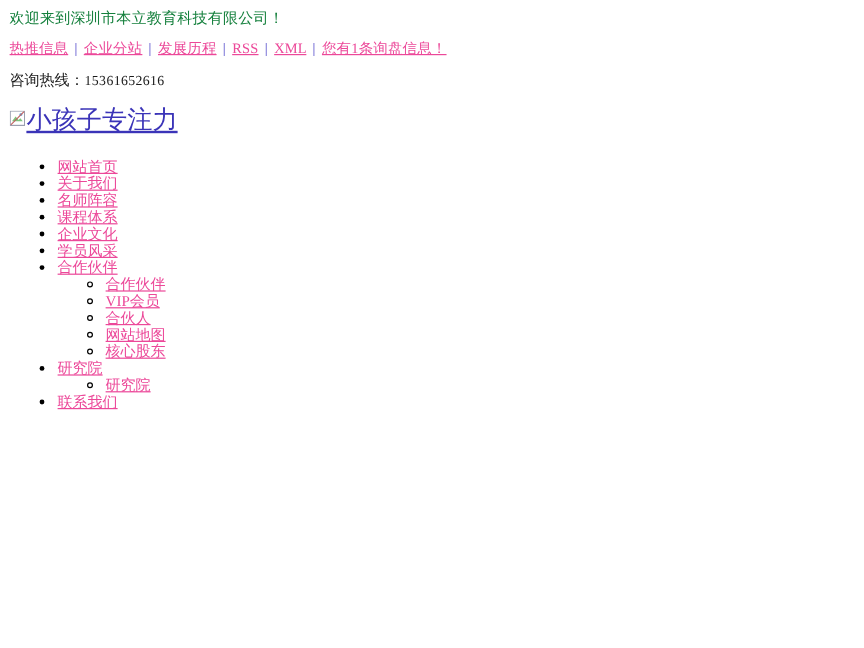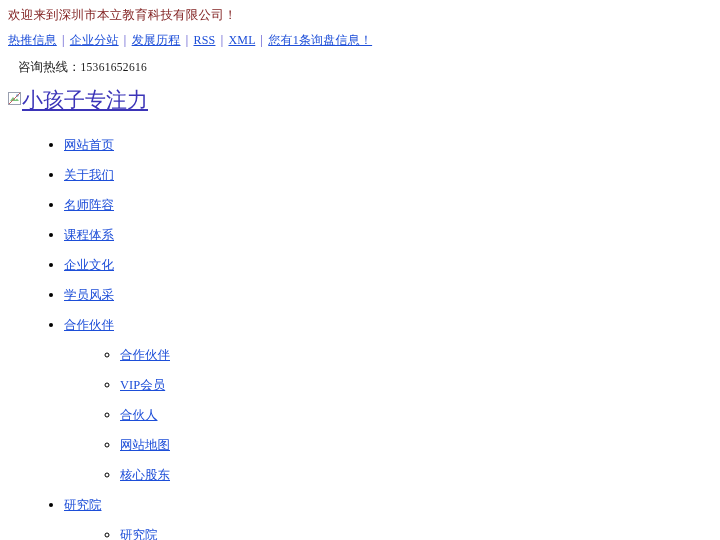--- a/index.html
+++ b/index.html
@@ -17,44 +17,44 @@
     color: #000000;
     line-height: 1.15;
   }
   .page {
     padding: 8px;
     box-sizing: border-box;
   }
 
   
   a {
-    color: #1d4ed8;
+    color: #ec4899;
     text-decoration: underline;
     cursor: pointer;
   }
 
   p.line {
     margin: 0 0 12px 0;
     font-size: 12.5px;
-    color: #7f1d1d;
+    color: #15803d;
     letter-spacing: .2px;
   }
   p.topnav {
     margin: 0 0 12px 0;
     font-size: 12px;
     color: #4a42c8;
     letter-spacing: .2px;
   }
   p.topnav .sep {
     color: #4a42c8;
     text-decoration: none;
     padding: 0 2px;
   }
   p.hotline {
-    margin: 0 0 14px 10px;
+    margin: 0 0 14px 0;
     font-size: 12.5px;
     color: #1a1a1a;
   }
   p.hotline .num {
     font-family: "Liberation Serif", serif;
     font-size: 11.5px;
     letter-spacing: .3px;
   }
 
   
@@ -92,21 +92,21 @@
     margin: 10px 0 0 0;
     padding-left: 40px;
     list-style-type: disc;
   }
   ul.nav ul {
     margin: 0;
     padding-left: 40px;
     list-style-type: circle;
   }
   ul.nav li {
-    margin: 16px;
+    margin: 0;
     padding: 0;
     line-height: 1.0;
   }
   ul.nav li > a {
     font-size: 12.5px;
     line-height: 1.0;
     display: inline-block;
     padding: 0.5px 0;
   }
   ul.nav::marker, ul.nav li::marker { color: #000; }

